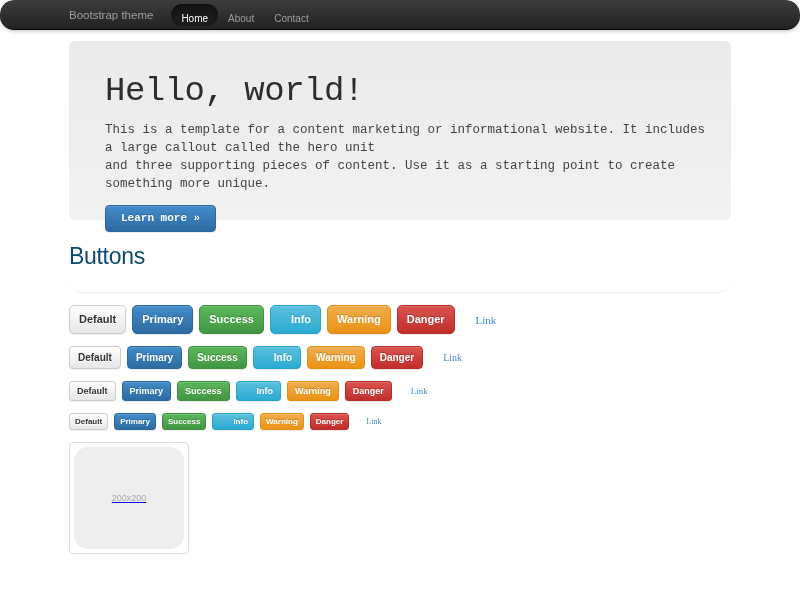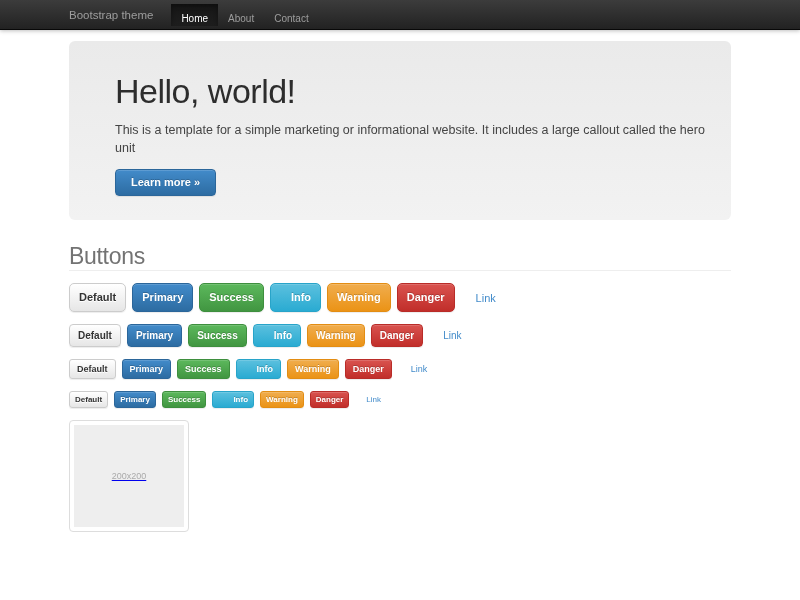--- a/index.html
+++ b/index.html
@@ -1,15 +1,15 @@
 <!DOCTYPE html>
 <html><head>
 <meta charset="utf-8">
 <style>
-  * { box-sizing: border-box; }
+  * { box-sizing: border-box; border-radius: 14px; }
   html, body { margin: 0; padding: 0; }
   body {
     width: 800px; height: 600px; overflow: hidden;
     background: #ffffff;
     font-family: "Liberation Sans", "DejaVu Sans", sans-serif;
     color: #333;
   }
 
   
   .navbar {
@@ -47,21 +47,22 @@
 
   
   .container { width: 662px; margin: 0 auto; }
 
   
   .jumbotron {
     margin-top: 11px;
     height: 179px;
     border-radius: 6px;
     background: linear-gradient(#eaeaea, #f2f2f2);
-    padding: 30px 30px 0 46px;
+    padding: 30px 30px 0 36px;
+    font-family: Liberation Mono, monospace;
   }
   .jumbotron h1 {
     margin: 0; font-size: 34px; font-weight: 500;
     color: #2d2d2d; letter-spacing: -0.5px; line-height: 1.2;
   }
   .jumbotron p {
     margin: 9px 0 0 0; font-size: 12.5px; line-height: 18px;
     color: #444; width: 610px;
   }
   .btn {
@@ -73,22 +74,22 @@
     white-space: nowrap; cursor: pointer;
     font-family: inherit;
   }
   .btn-hero {
     margin-top: 12px; font-size: 11px; padding: 7px 15px;
     background: linear-gradient(#428bca, #2d6ca2); border-color: #2b669a;
   }
 
   
   .page-header {
-    margin: 23px 0 0 0; padding-bottom: 0;
-    font-size: 23px; font-weight: 500; color: #737373;
+    margin: 23px 0 0 0; padding-bottom: 22px;
+    font-size: 23px; font-weight: 500; color: #0c4a6e;
     border-bottom: 1px solid #eeeeee; letter-spacing: -0.3px;
   }
 
   
   .btn-row { margin: 12px 0 0 0; display: flex; align-items: center; }
   .btn-row .btn { margin-right: 6px; }
 
   .sz-lg  { font-size: 11px;  padding: 8px 9px;  border-radius: 5px; }
   .sz-md  { font-size: 10px;  padding: 5.5px 8px; }
   .sz-sm  { font-size: 9px;   padding: 4.5px 7px; border-radius: 3px; }
@@ -97,21 +98,21 @@
   .v-default { background: linear-gradient(#ffffff, #e6e6e6); border-color: #cccccc; color: #333; text-shadow: 0 1px 0 #fff; }
   .v-primary { background: linear-gradient(#428bca, #2d6ca2); border-color: #2b669a; }
   .v-success { background: linear-gradient(#5cb85c, #419641); border-color: #3e8f3e; }
   .v-info    { background: linear-gradient(#5bc0de, #2aabd2); border-color: #28a4c9; padding-left: 20px; }
   .v-warning { background: linear-gradient(#f0ad4e, #eb9316); border-color: #e38d13; }
   .v-danger  { background: linear-gradient(#d9534f, #c12e2a); border-color: #b92c28; text-align: right; }
 
   .btn-link {
     background: none; border: none; box-shadow: none; text-shadow: none;
     color: #428bca; font-weight: normal; cursor: pointer;
-    margin-left: 6px; text-decoration: none; font-family: Liberation Sans, sans-serif;
+    margin-left: 6px; text-decoration: none; font-family: Liberation Serif, serif;
   }
 
   
   .thumbnails-header { margin-top: 24px; }
   .thumbnail {
     display: block; margin-top: 12px;
     width: 120px; height: 112px;
     padding: 4px; background: #fff;
     border: 1px solid #dddddd; border-radius: 4px;
   }
@@ -139,21 +140,22 @@
       </li>
     </ul>
   </div>
 </nav>
 
 <div class="container">
 
   <div class="jumbotron">
     <h1>Hello, world!</h1>
     <p>
-        <span style="display:block">This is a template for a simple marketing or informational website. It includes a large callout called the hero unit</span>
+        <span style="display:block">This is a template for a content marketing or informational website. It includes a large callout called the hero unit</span>
+        <span style="display:block">and three supporting pieces of content. Use it as a starting point to create something more unique.</span>
       </p>
     <a href="#" class="btn btn-hero">Learn more »</a>
   </div>
 
   <h1 class="page-header">Buttons</h1>
 
   <p class="btn-row">
     <button class="btn sz-lg v-default">Default</button>
     <button class="btn sz-lg v-primary">Primary</button>
     <button class="btn sz-lg v-success">Success</button>

